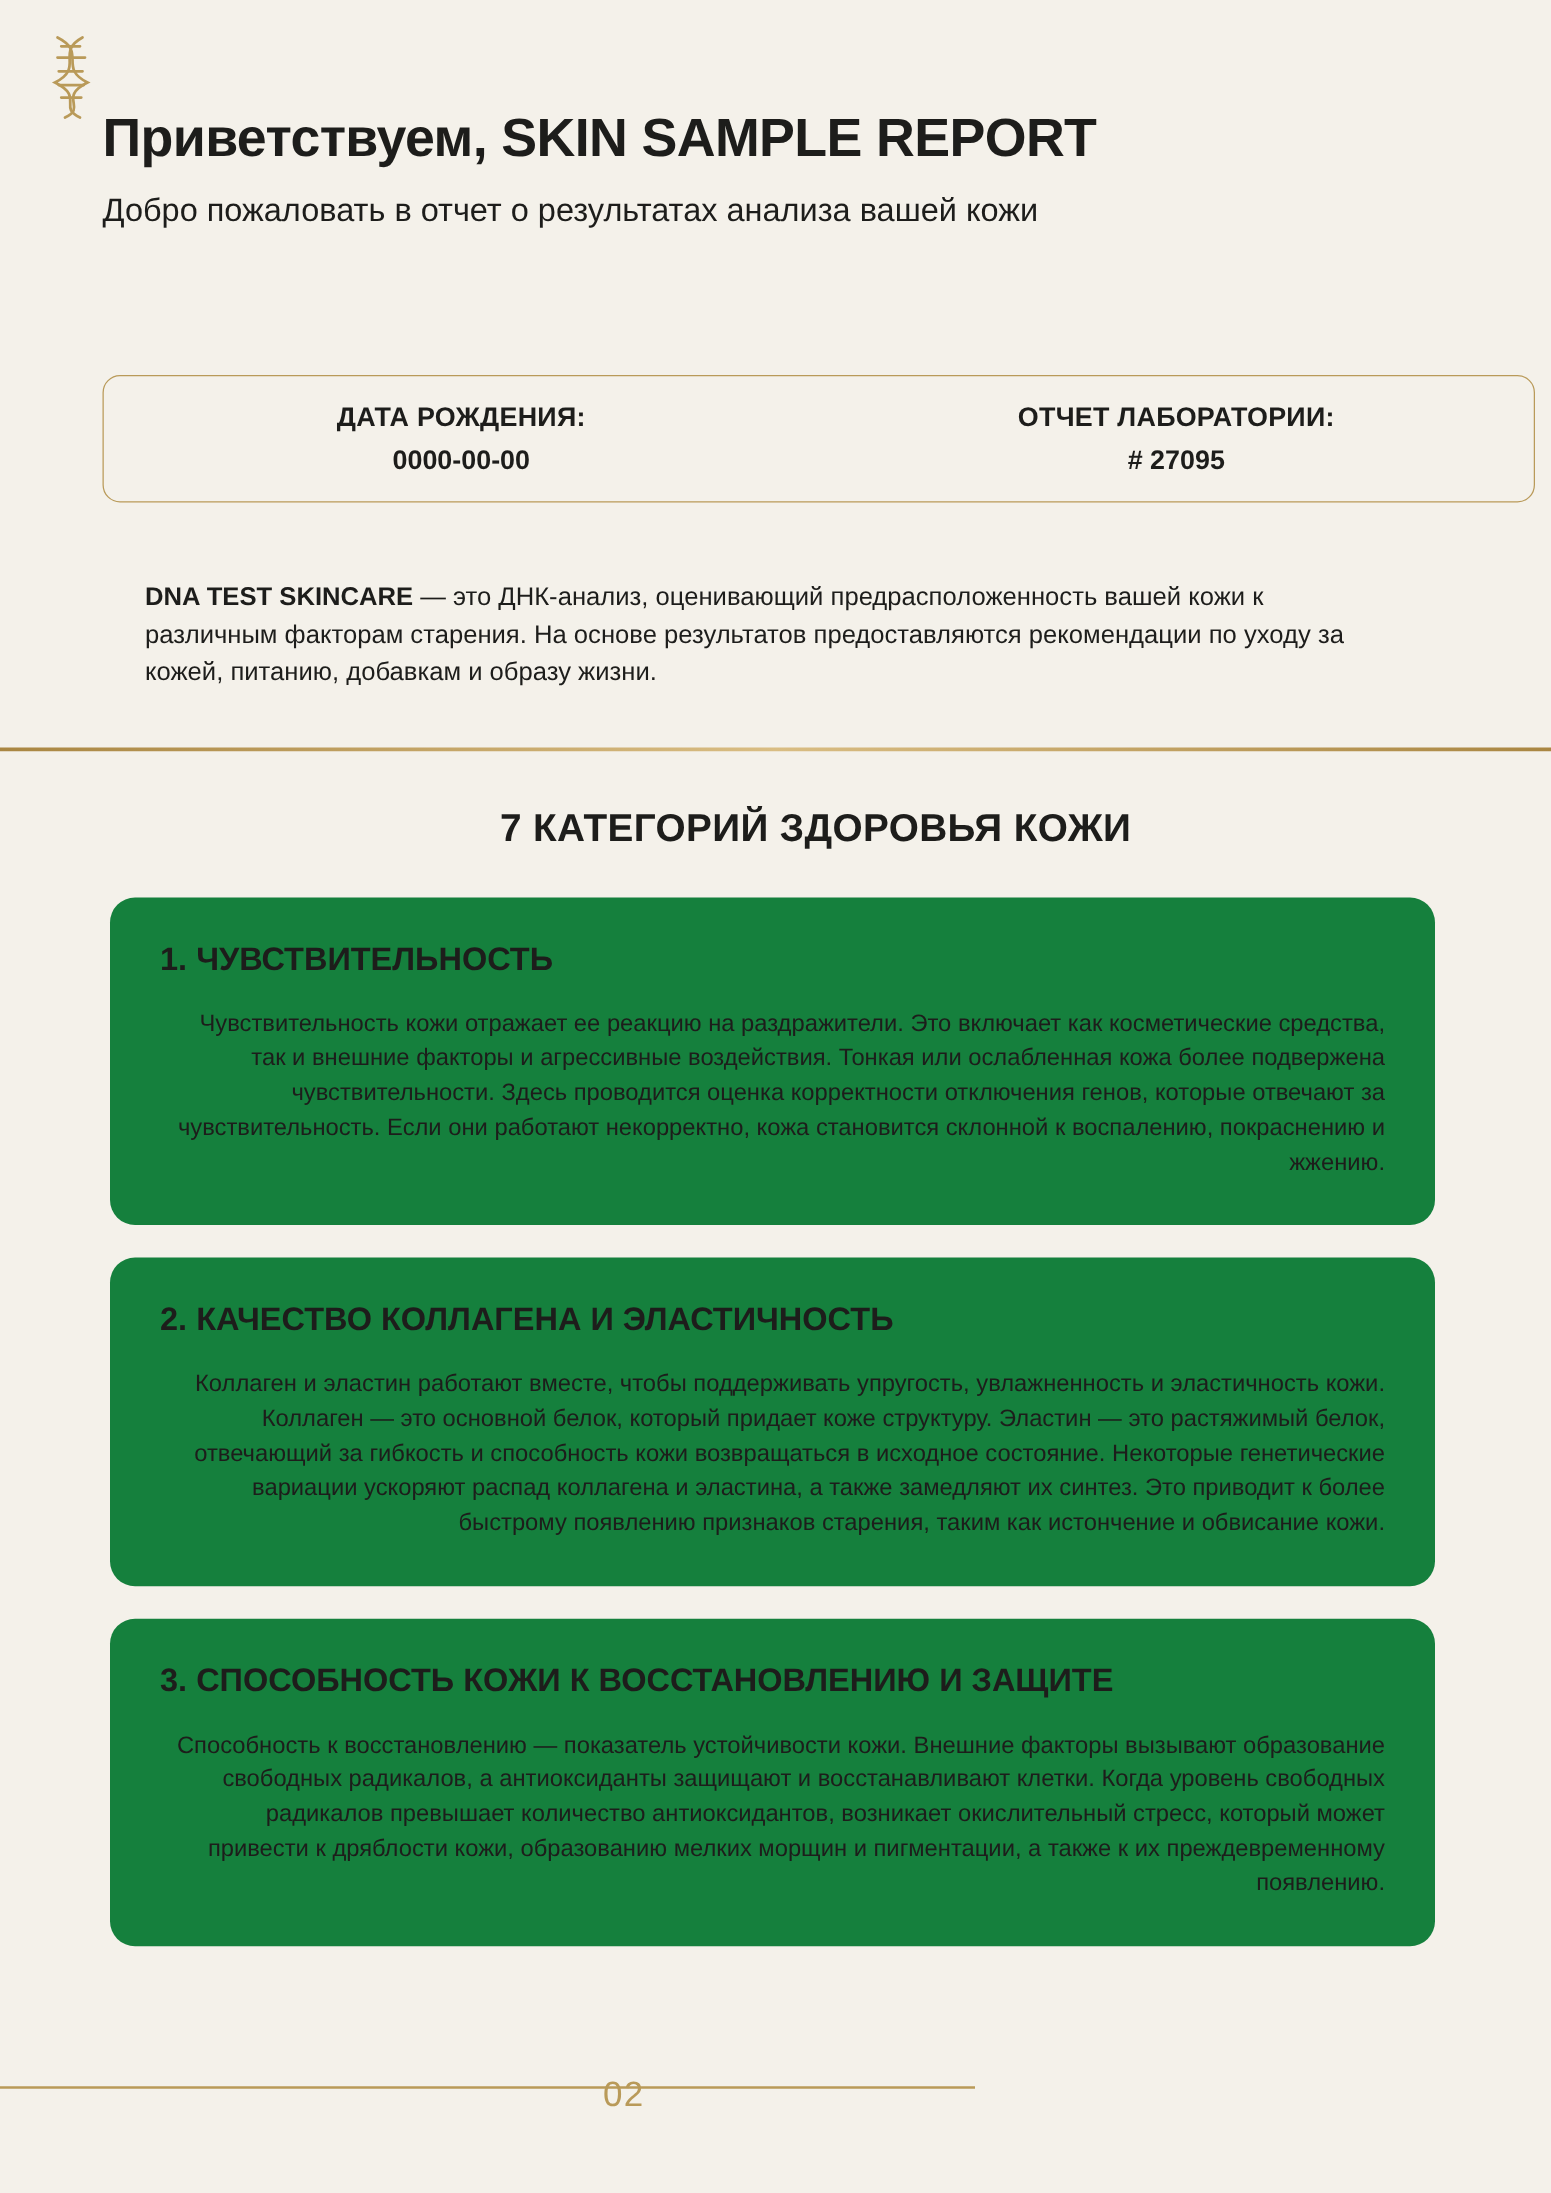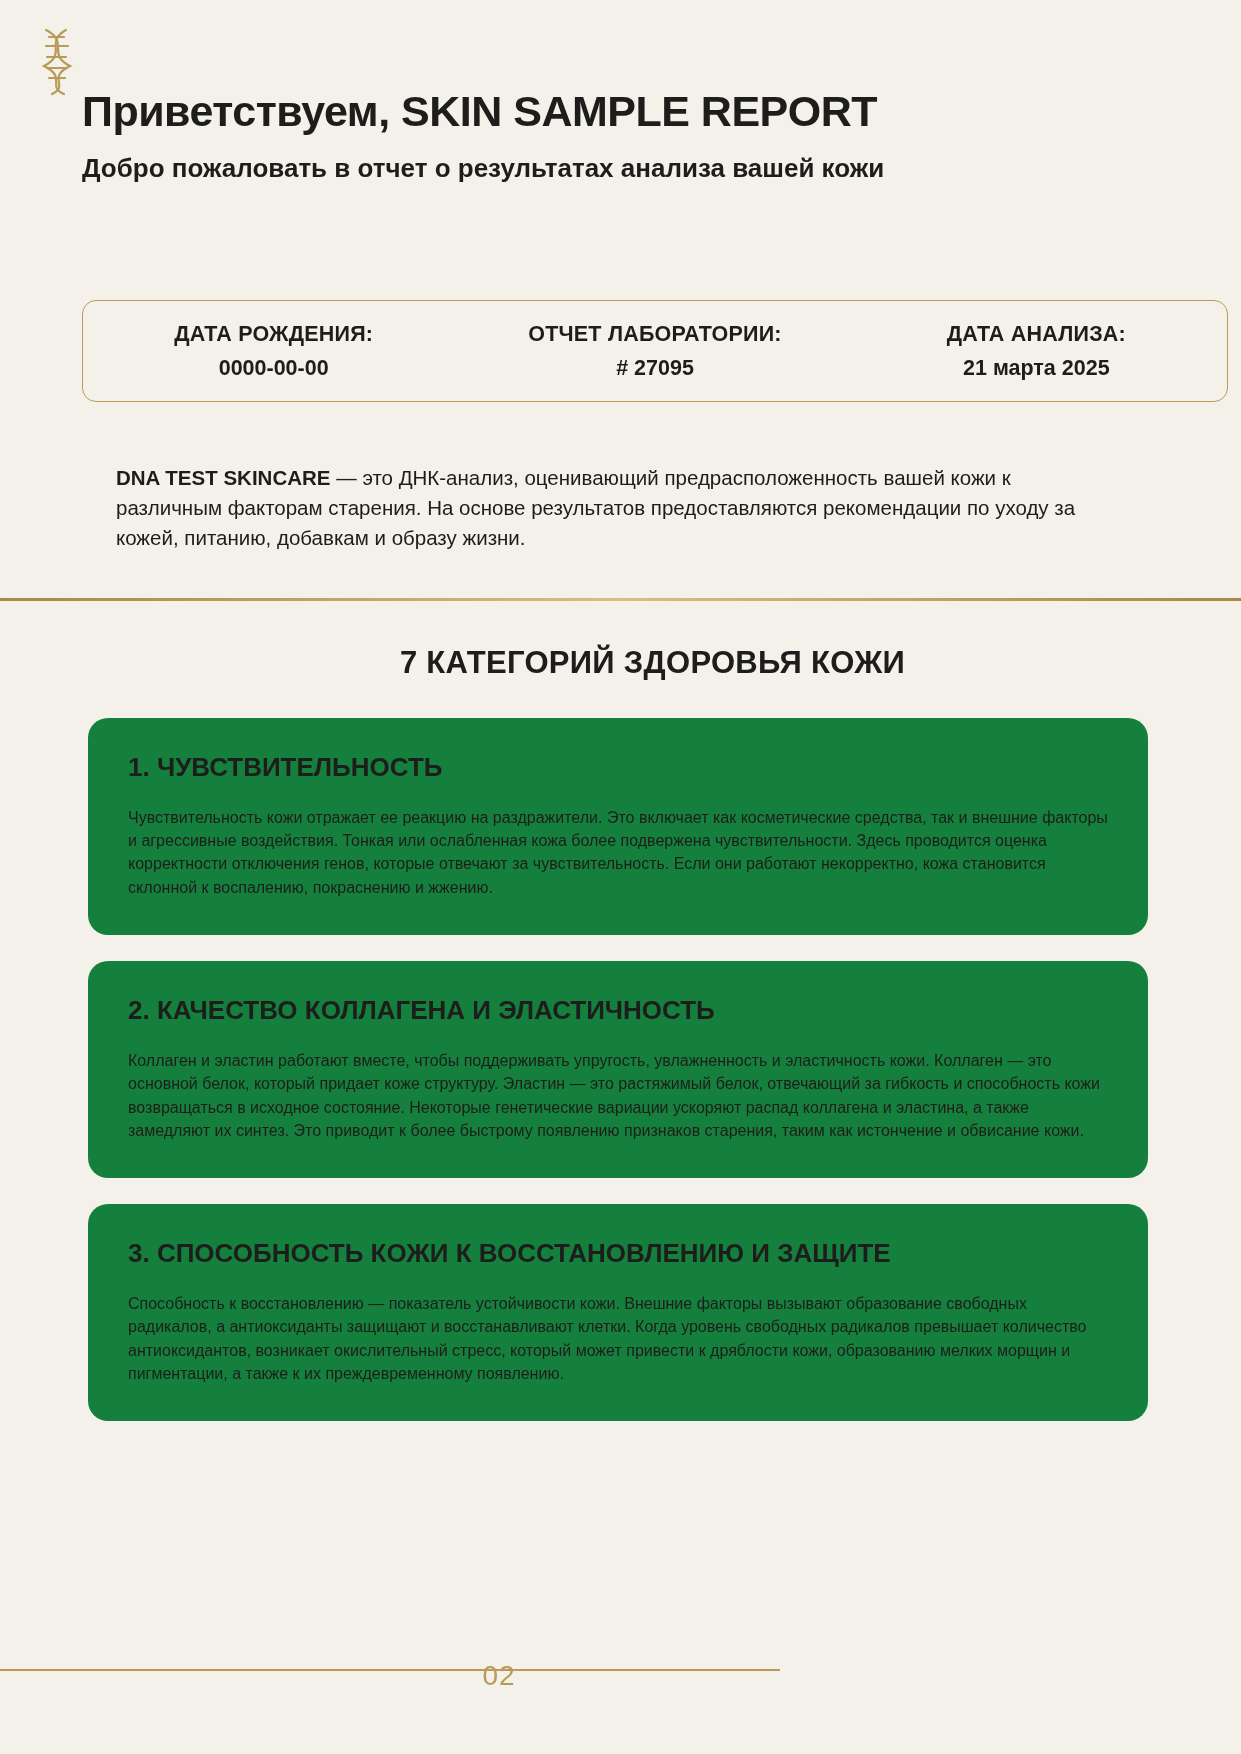--- a/index.html
+++ b/index.html
@@ -34,21 +34,21 @@
   }
   .title {
     font-size: 43px;
     font-weight: bold;
     letter-spacing: -0.5px;
     margin: 0 0 16px 0;
     line-height: 1.1;
   }
   .subtitle {
     font-size: 26px;
-    font-weight: bold;
+    font-weight: normal;
     line-height: 1.32;
     margin: 0;
     max-width: 900px;
   }
 
   
   .info-card {
     position: absolute;
     top: 300px;
     left: 82px;
@@ -126,23 +126,24 @@
     box-sizing: border-box;
     margin-bottom: 26px;
   }
   .card-title {
     font-size: 26px;
     font-weight: bold;
     line-height: 1.22;
     margin: 0 0 22px 0;
   }
   .card-body {
-    font-size: 16px;
+    font-size: 19px;
     line-height: 1.46;
     margin: 0;
+    text-align: right;
   }
 
   
   .footer-rule {
     position: absolute;
     bottom: 83px;
     left: 0;
     width: 780px;
     height: 2px;
     background: #b99a59;
@@ -178,24 +179,20 @@
 
 <div class="info-card">
   <div class="info-col">
     <div class="info-label">ДАТА РОЖДЕНИЯ:</div>
     <div class="info-value">0000-00-00</div>
   </div>
   <div class="info-col">
     <div class="info-label">ОТЧЕТ ЛАБОРАТОРИИ:</div>
     <div class="info-value"># 27095</div>
   </div>
-  <div class="info-col">
-    <div class="info-label">ДАТА АНАЛИЗА:</div>
-    <div class="info-value">21 марта 2025</div>
-  </div>
 </div>
 
 <p class="intro"><b>DNA TEST SKINCARE</b><span> — это ДНК-анализ, оценивающий предрасположенность вашей кожи к различным факторам старения. На основе результатов предоставляются рекомендации по уходу за кожей, питанию, добавкам и образу жизни.</span></p>
 
 <div class="divider"></div>
 
 <div class="section-heading">7 КАТЕГОРИЙ ЗДОРОВЬЯ КОЖИ</div>
 
 <div class="cards">
   <div class="card">

